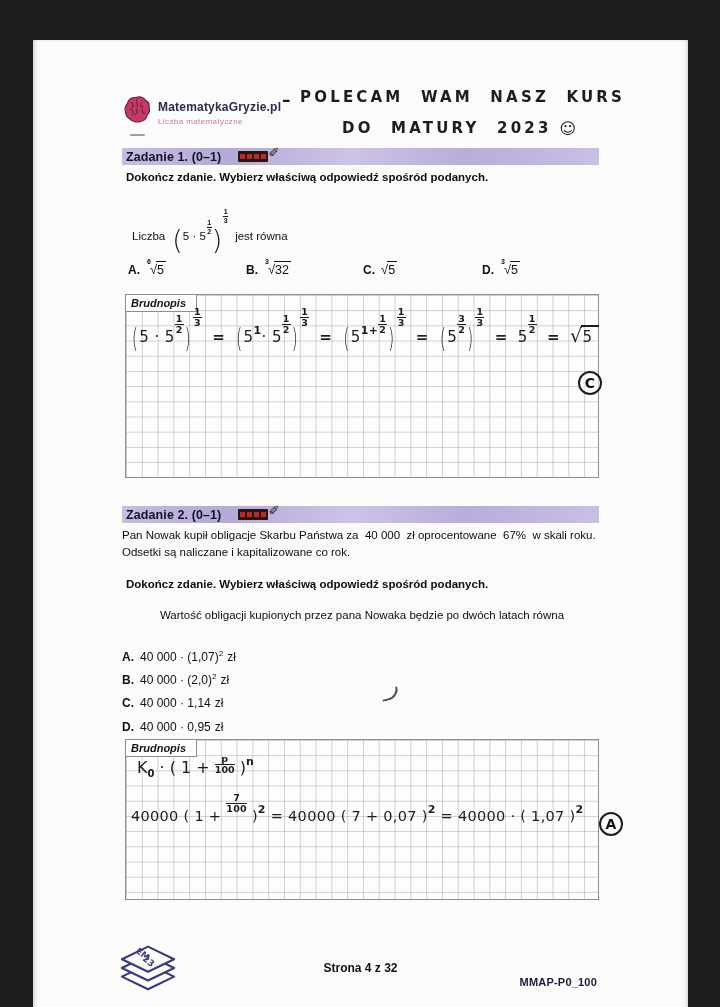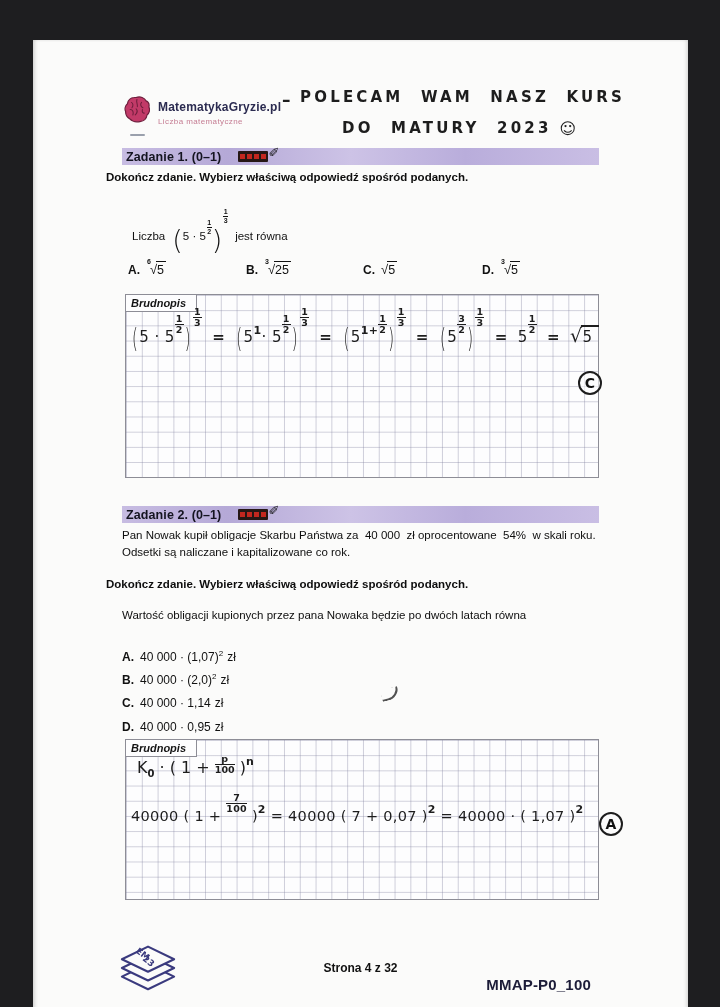--- a/index.html
+++ b/index.html
@@ -40,24 +40,24 @@
     background:linear-gradient(90deg,#c7bce2 0%,#b5a9d7 22%,#cdc3e6 48%,#b9addb 72%,#c9bee4 100%);
     display:flex; align-items:center; padding-left:4px;
   }
   .bar1 { top:108px; } .bar2 { top:466px; }
   .bar-title { font-size:12.5px; font-weight:bold; color:#141420; letter-spacing:.1px; }
   .diff { margin-left:17px; display:inline-flex; align-items:center; gap:2px; background:#261715; padding:2px; border-radius:1px; height:11px; }
   .diff i { display:block; width:5px; height:5.5px; background:#c3271f; }
   .pencil { font-size:13px; color:#161616; position:relative; top:-4px; margin-left:0px; }
 
   
-  .bold-line { position:absolute; left:73px; font-size:11.5px; font-weight:bold; color:#0e0e0e; white-space:pre-wrap; }
+  .bold-line { position:absolute; left:93px; font-size:11.5px; font-weight:bold; color:#0e0e0e; white-space:pre-wrap; }
   .plain-line { position:absolute; left:89px; width:480px; font-size:11.5px; color:#0e0e0e; white-space:pre-wrap; }
   .instr1 { top:131px; } .instr2 { top:538px; }
-  .p2a { top:489px; } .p2b { top:506px; } .q2 { top:569px; }
+  .p2a { top:489px; } .p2b { top:506px; } .q2 { top:569px;text-align:center; }
 
   
   .q1 { position:absolute; left:99px; top:156px; height:46px; display:flex; align-items:flex-end; font-size:11.5px; }
   .q1 .gap-l { margin-left:7px; } .q1 .gap-r { margin-right:7px; }
   .big-paren { font-size:27px; font-weight:300; line-height:0; position:relative; top:-2px; font-family:"DejaVu Sans",sans-serif; }
   .pf { display:inline-block; text-align:center; font-size:7px; line-height:1.15; vertical-align:middle; font-weight:bold; }
   .pf .n { display:block; border-bottom:1px solid #111; padding:0 .5px; }
   .sup-in  { position:relative; top:-6px;  margin-left:1px; }
   .sup-out { position:relative; top:-17px; margin-left:1px; }
 
@@ -121,21 +121,21 @@
 
   .stray {
     position:absolute; left:348px; top:648px; width:18px; height:12px;
     border-bottom:2.2px solid rgba(40,40,40,.8); border-right:2px solid rgba(40,40,40,.8);
     border-radius:0 0 14px 0; transform:rotate(-14deg);
   }
 
   
   .footer-logo { position:absolute; left:84px; top:897px; }
   .page-label { position:absolute; left:0; width:655px; top:921px; text-align:center; font-size:12px; font-weight:bold; color:#111; }
-  .doc-code { position:absolute; right:97px; top:936px; font-size:15px; font-weight:bold; color:#1c1c38; letter-spacing:.2px; }
+  .doc-code { position:absolute; right:91px; top:936px; font-size:11px; font-weight:bold; color:#1c1c38; letter-spacing:.2px; }
   svg text { font-family:"DejaVu Sans", sans-serif; }
 </style>
 </head>
 <body>
 
 <div class="stage">
   <div class="page">
 
     <div class="brand">
       <svg width="27" height="32" viewBox="0 0 32 36">
@@ -178,21 +178,21 @@
       <span class="gap-l">jest równa</span>
     </div>
 
     <div class="opts1">
       <span class="opt opt-a">
         <span class="opt-label">A.</span>
         <span class="radical"><sup class="rad-idx">6</sup><span class="rad-sym">√</span><span class="rad-val">5</span></span>
       </span>
       <span class="opt opt-b">
         <span class="opt-label">B.</span>
-        <span class="radical"><sup class="rad-idx">3</sup><span class="rad-sym">√</span><span class="rad-val">25</span></span>
+        <span class="radical"><sup class="rad-idx">3</sup><span class="rad-sym">√</span><span class="rad-val">32</span></span>
       </span>
       <span class="opt opt-c">
         <span class="opt-label">C.</span>
         <span class="radical"><sup class="rad-idx"></sup><span class="rad-sym">√</span><span class="rad-val">5</span></span>
       </span>
       <span class="opt">
         <span class="opt-label">D.</span>
         <span class="radical"><sup class="rad-idx">3</sup><span class="rad-sym">√</span><span class="rad-val">5</span></span>
       </span>
     </div>
@@ -219,21 +219,21 @@
       <span class="bar-title">Zadanie 2. (0–1)</span>
       <span class="diff">
           <i></i>
           <i></i>
           <i></i>
           <i></i>
         </span>
       <span class="pencil">✐</span>
     </div>
 
-    <div class="plain-line p2a">Pan Nowak kupił obligacje Skarbu Państwa za  40 000  zł oprocentowane  54%  w skali roku.</div>
+    <div class="plain-line p2a">Pan Nowak kupił obligacje Skarbu Państwa za  40 000  zł oprocentowane  67%  w skali roku.</div>
     <div class="plain-line p2b">Odsetki są naliczane i kapitalizowane co rok.</div>
     <div class="bold-line instr2">Dokończ zdanie. Wybierz właściwą odpowiedź spośród podanych.</div>
     <div class="plain-line q2">Wartość obligacji kupionych przez pana Nowaka będzie po dwóch latach równa</div>
 
     <div class="opts2">
       <div class="row"><span class="opt-label">A.</span><span>40 000 · (1,07)</span><sup>2</sup><span class="unit">zł</span></div>
       <div class="row"><span class="opt-label">B.</span><span>40 000 · (2,0)</span><sup>2</sup><span class="unit">zł</span></div>
       <div class="row"><span class="opt-label">C.</span><span>40 000 · 1,14</span><sup></sup><span class="unit">zł</span></div>
       <div class="row"><span class="opt-label">D.</span><span>40 000 · 0,95</span><sup></sup><span class="unit">zł</span></div>
     </div>

